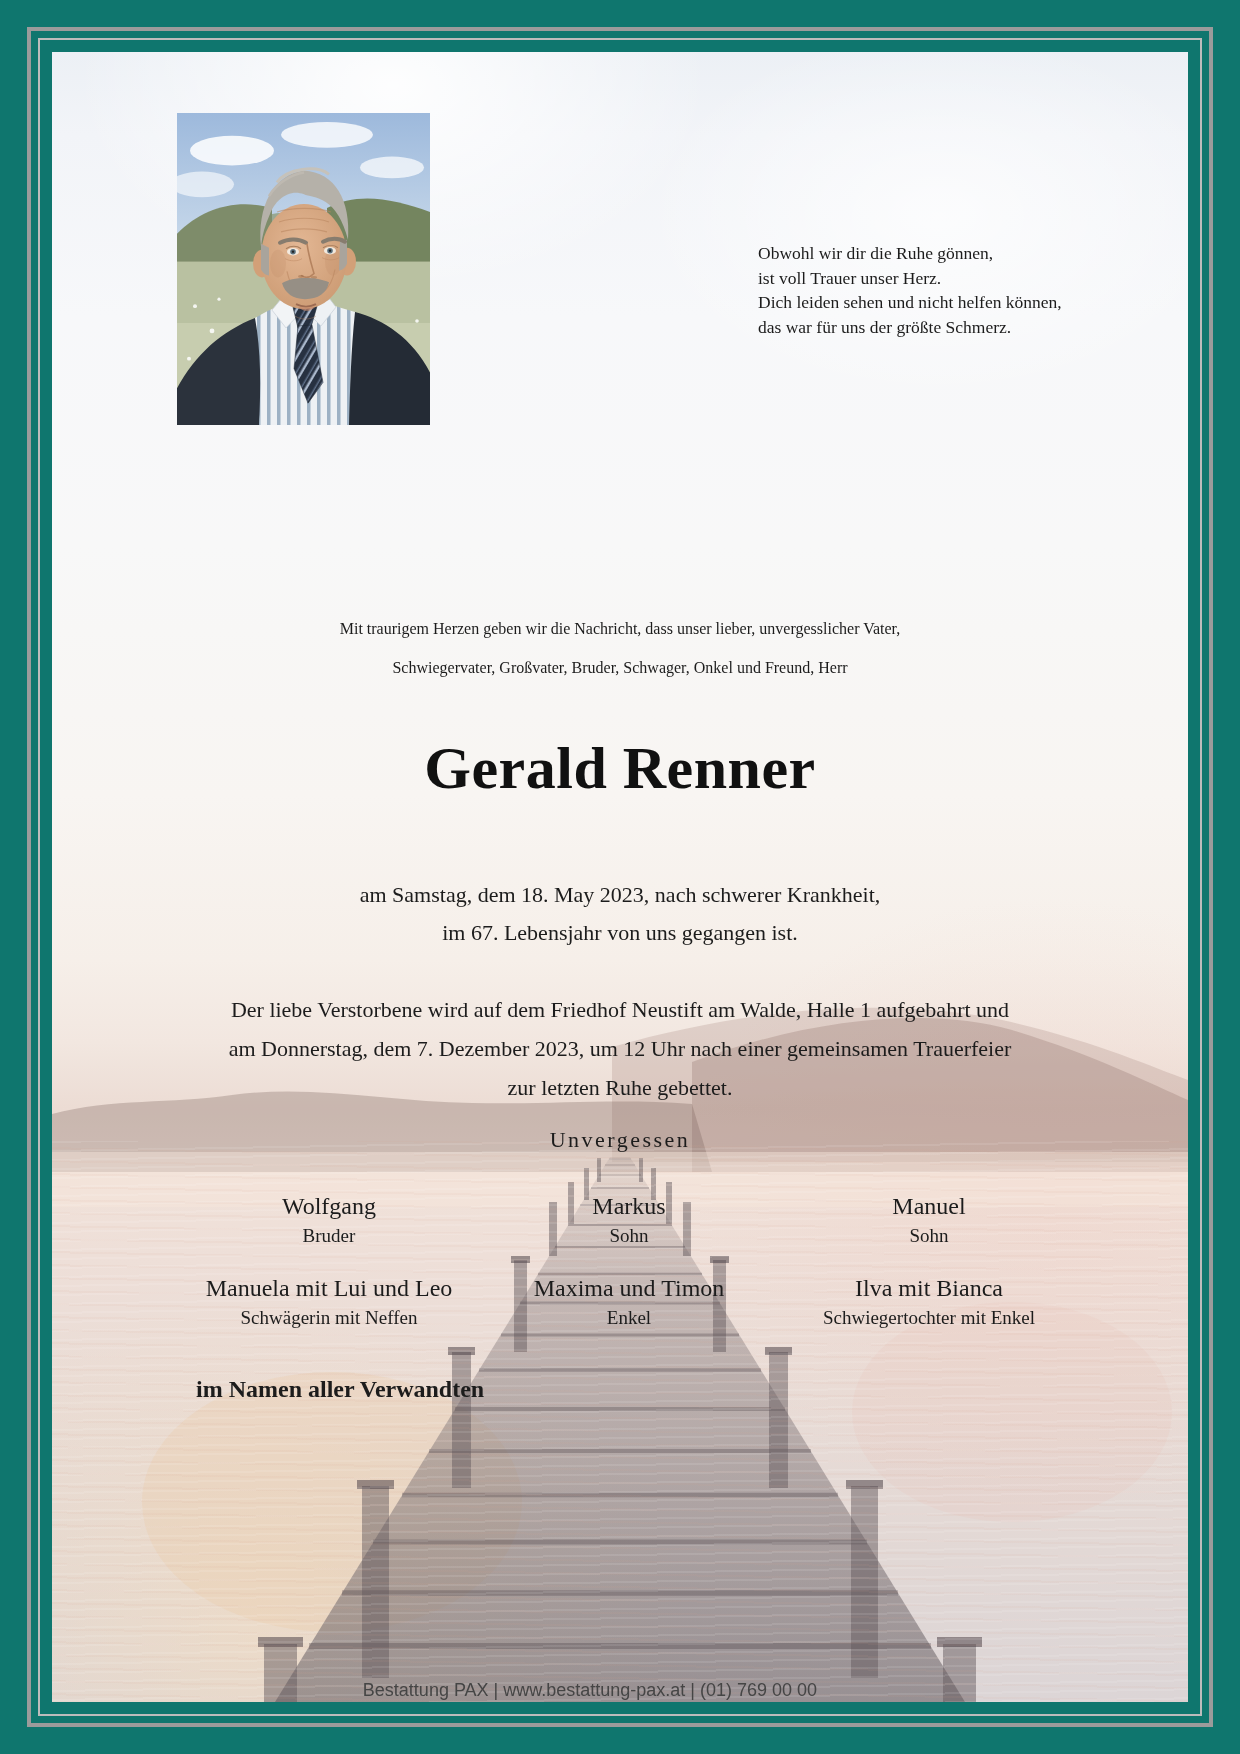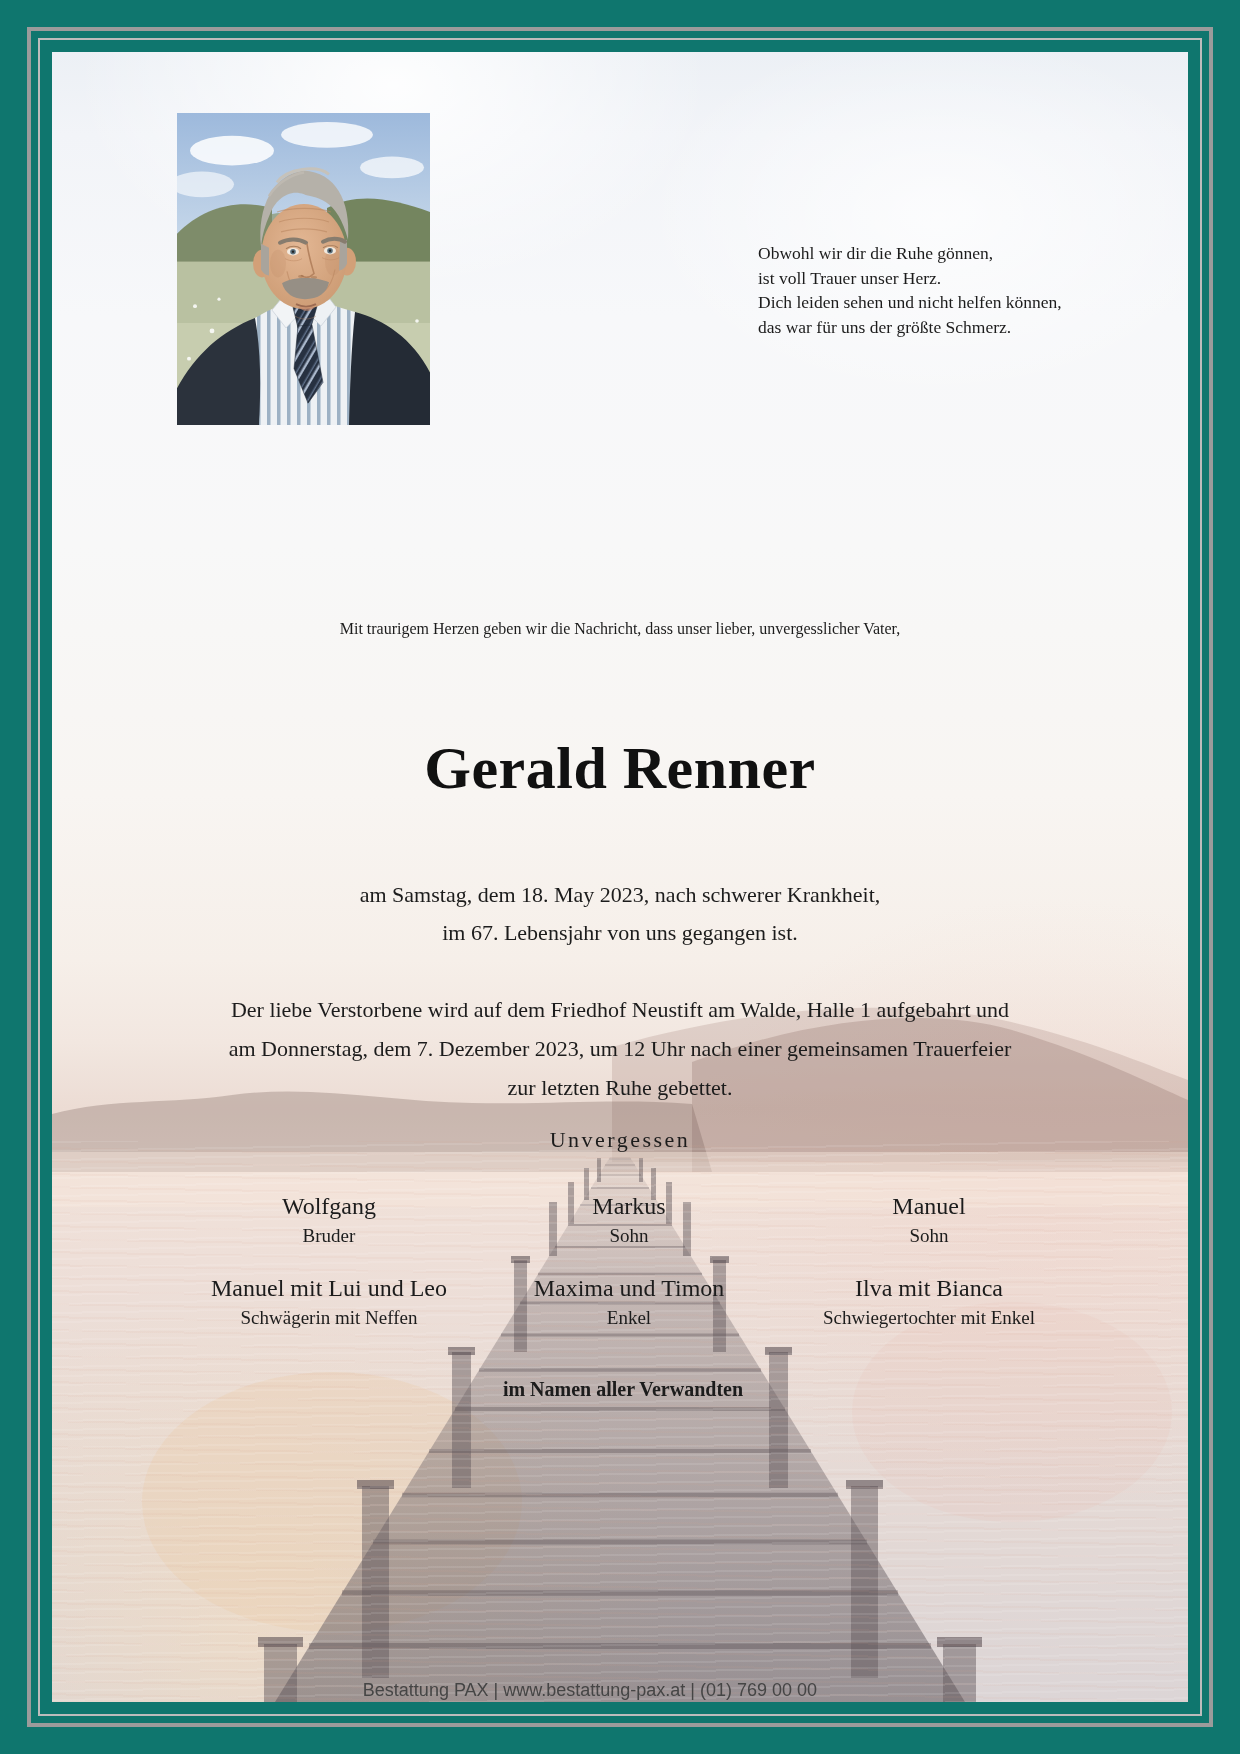--- a/index.html
+++ b/index.html
@@ -39,22 +39,22 @@
          font-size:60px; line-height:72px; font-weight:bold; letter-spacing:0.5px; color:#111; margin:0;}
   .death {position:absolute; left:0; top:824px; width:100%; text-align:center; font-size:22px; line-height:38px;}
   .funeral {position:absolute; left:0; top:938px; width:100%; text-align:center; font-size:22px; line-height:39px;}
   .unforgotten {position:absolute; left:0; top:1073px; width:100%; text-align:center;
                 font-size:22px; letter-spacing:2.5px; line-height:30px;}
   .family-grid {position:absolute; left:127px; top:1139px; width:900px;
                 display:grid; grid-template-columns:repeat(3,300px); row-gap:24px;}
   .family-cell {text-align:center;}
   .fname {font-size:24px; font-weight:normal; line-height:30px;}
   .frel  {font-size:19px; line-height:26px; margin-top:2px;}
-  .closing {position:absolute; left:121px; top:1324px; width:900px; text-align:center;
-            font-size:20px; font-weight:bold; line-height:26px;}
+  .closing {position:absolute; left:144px; top:1324px; width:900px; text-align:left;
+            font-size:24px; font-weight:bold; line-height:26px;}
   .footer {position:absolute; left:0; top:1626px; width:1076px; text-align:center;
            font-family:"Liberation Sans", sans-serif; font-size:18px; color:#454545; line-height:24px;}
 </style>
 </head>
 <body>
 
 <div class="page">
   <div class="frame-outer"></div>
   <div class="frame-inner"></div>
 
@@ -238,20 +238,21 @@
 
     <div class="poem">
       <div>Obwohl wir dir die Ruhe gönnen,</div>
       <div>ist voll Trauer unser Herz.</div>
       <div>Dich leiden sehen und nicht helfen können,</div>
       <div>das war für uns der größte Schmerz.</div>
     </div>
 
     <div class="announce">
       <p>Mit traurigem Herzen geben wir die Nachricht, dass unser lieber, unvergesslicher Vater,</p>
+      <p>Schwiegervater, Großvater, Bruder, Schwager, Onkel und Freund, Herr</p>
     </div>
 
     <h1 class="name">Gerald Renner</h1>
 
     <div class="death">
       <p>am Samstag, dem 18. May 2023, nach schwerer Krankheit,</p>
       <p>im 67. Lebensjahr von uns gegangen ist.</p>
     </div>
 
     <div class="funeral">
@@ -269,21 +270,21 @@
       </div>
       <div class="family-cell">
         <div class="fname">Markus</div>
         <div class="frel">Sohn</div>
       </div>
       <div class="family-cell">
         <div class="fname">Manuel</div>
         <div class="frel">Sohn</div>
       </div>
       <div class="family-cell">
-        <div class="fname">Manuel mit Lui und Leo</div>
+        <div class="fname">Manuela mit Lui und Leo</div>
         <div class="frel">Schwägerin mit Neffen</div>
       </div>
       <div class="family-cell">
         <div class="fname">Maxima und Timon</div>
         <div class="frel">Enkel</div>
       </div>
       <div class="family-cell">
         <div class="fname">Ilva mit Bianca</div>
         <div class="frel">Schwiegertochter mit Enkel</div>
       </div>

